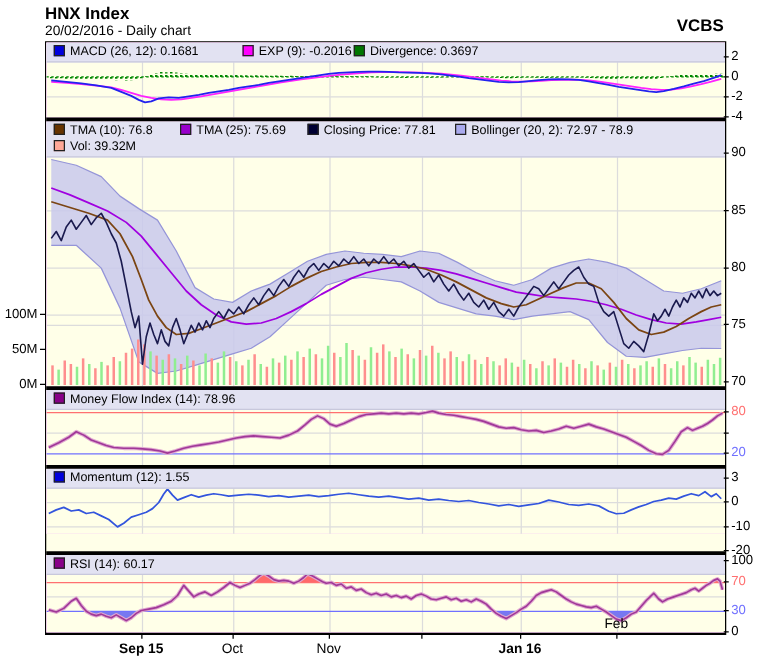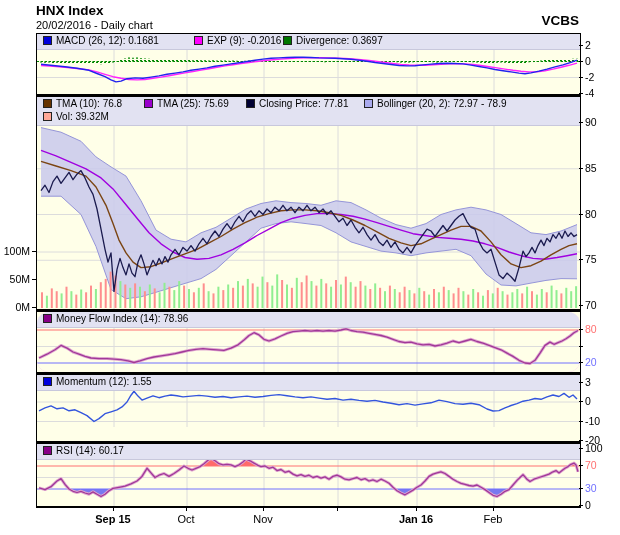--- a/index.html
+++ b/index.html
@@ -323,21 +323,21 @@
             <span class="li" style="left: 6px;"><span class="sq" style="background: rgb(102, 51, 0);"></span><span>TMA (10): 76.8</span></span>
             <span class="li" style="left: 107px;"><span class="sq" style="background: rgb(153, 0, 204);"></span><span>TMA (25): 75.69</span></span>
             <span class="li" style="left: 209px;"><span class="sq" style="background: rgb(0, 0, 51);"></span><span>Closing Price: 77.81</span></span>
             <span class="li" style="left: 327px;"><span class="sq" style="background: rgb(170, 170, 238);"></span><span>Bollinger (20, 2): 72.97 - 78.9</span></span>
           </div>
           <div class="lrow">
             <span class="li" style="left: 6px;"><span class="sq" style="background: rgb(255, 168, 152);"></span><span>Vol: 39.32M</span></span>
           </div>
         </div>
       </div>
-      <div class="panel" style="top: 278px; height: 60px; border-radius: 12px;">
+      <div class="panel" style="top: 278px; height: 60px;">
         <svg width="543" height="60">
           <rect x="0" y="0" width="543" height="60" fill="#FFFFE8"></rect>
           <line x1="77" y1="15" x2="77" y2="60" stroke="#DCDCDC" stroke-width="1"></line>
           <line x1="150" y1="15" x2="150" y2="60" stroke="#DCDCDC" stroke-width="1"></line>
           <line x1="227" y1="15" x2="227" y2="60" stroke="#DCDCDC" stroke-width="1"></line>
           <line x1="301" y1="15" x2="301" y2="60" stroke="#DCDCDC" stroke-width="1"></line>
           <line x1="380" y1="15" x2="380" y2="60" stroke="#DCDCDC" stroke-width="1"></line>
           <line x1="457" y1="15" x2="457" y2="60" stroke="#DCDCDC" stroke-width="1"></line>
           <line x1="0" y1="34.5" x2="543" y2="34.5" stroke="#DCDCDC" stroke-width="1"></line>
           <line x1="0" y1="18" x2="543" y2="18" stroke="#FF7070" stroke-width="1"></line>
@@ -449,14 +449,14 @@
     <span class="mlab bold" style="left: 85px; top: 513px;">Sep 15</span>
     <div class="tick" style="left: 186px; top: 507px; width: 1px; height: 4px;"></div>
     <span class="mlab" style="left: 158px; top: 513px;">Oct</span>
     <div class="tick" style="left: 263px; top: 507px; width: 1px; height: 4px;"></div>
     <span class="mlab" style="left: 235px; top: 513px;">Nov</span>
     <div class="tick" style="left: 337px; top: 507px; width: 1px; height: 4px;"></div>
     <span class="mlab" style="left: 309px; top: 513px; margin-top: 39px;">Dec</span>
     <div class="tick" style="left: 416px; top: 507px; width: 1px; height: 4px;"></div>
     <span class="mlab bold" style="left: 388px; top: 513px;">Jan 16</span>
     <div class="tick" style="left: 493px; top: 507px; width: 1px; height: 4px;"></div>
-    <span class="mlab" style="left: 465px; top: 513px;">Feb</span>
+    <span class="mlab" style="left: 465px; top: 493px;">Feb</span>
   </div>
 
 </body></html>

